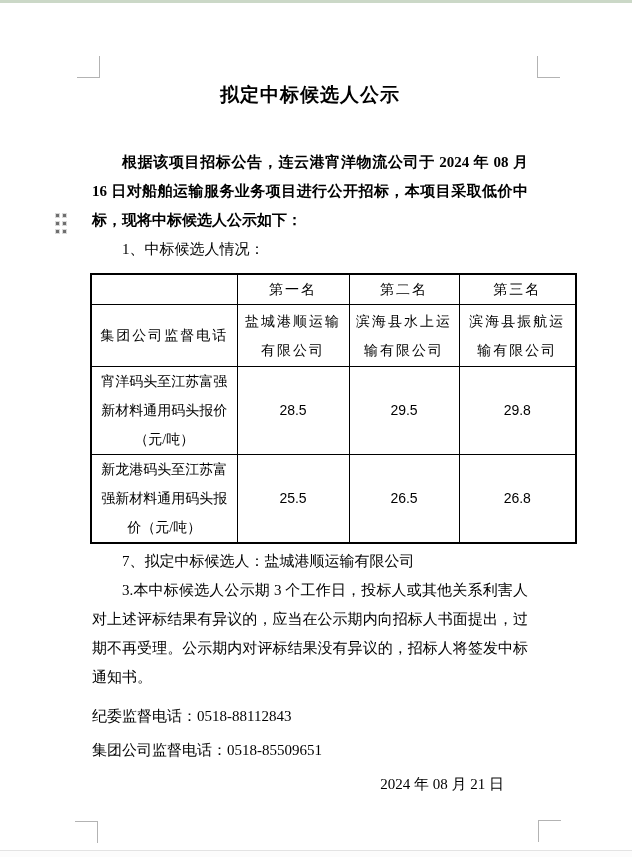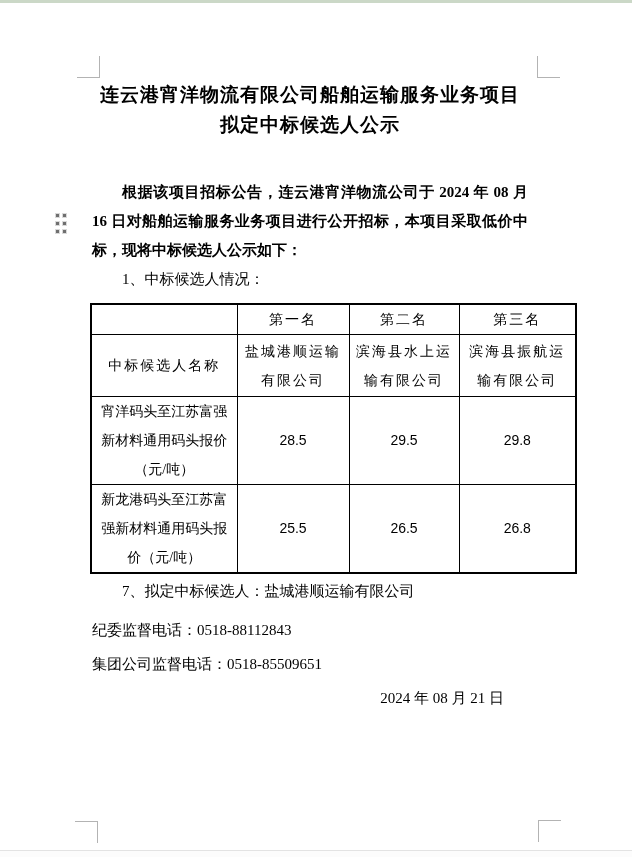--- a/index.html
+++ b/index.html
@@ -68,21 +68,20 @@
 <div class="dots">
   <span></span>
     <span></span>
   <span></span>
     <span></span>
   <span></span>
     <span></span>
 </div>
 
 <div class="doc">
-  <h1 class="title">连云港宵洋物流有限公司船舶运输服务业务项目</h1>
   <h1 class="title">拟定中标候选人公示</h1>
 
   <p class="para p1">根据该项目招标公告，连云港宵洋物流公司于 2024 年 08 月 16 日对船舶运输服务业务项目进行公开招标，本项目采取低价中标，现将中标候选人公示如下：</p>
 
   <p class="item">1、中标候选人情况：</p>
 
   <table class="bid">
     <colgroup>
       <col style="width:146px">
         <col style="width:112px">
@@ -90,21 +89,21 @@
         <col style="width:117px">
     </colgroup>
     <tbody>
       <tr class="hdr">
         <th></th>
         <th>第一名</th>
         <th>第二名</th>
         <th>第三名</th>
       </tr>
       <tr class="names">
-        <td class="rowlabel">中标候选人名称</td>
+        <td class="rowlabel">集团公司监督电话</td>
         <td class="company">盐城港顺运输有限公司</td>
         <td class="company">滨海县水上运输有限公司</td>
         <td class="company">滨海县振航运输有限公司</td>
       </tr>
       <tr class="price">
         <td class="desc">宵洋码头至江苏富强新材料通用码头报价（元/吨）</td>
         <td class="num">28.5</td>
         <td class="num">29.5</td>
         <td class="num">29.8</td>
       </tr>
@@ -112,20 +111,21 @@
         <td class="desc">新龙港码头至江苏富强新材料通用码头报价（元/吨）</td>
         <td class="num">25.5</td>
         <td class="num">26.5</td>
         <td class="num">26.8</td>
       </tr>
     </tbody>
   </table>
 
   <p class="item" style="margin-top:3px;">7、拟定中标候选人：盐城港顺运输有限公司</p>
 
+  <p class="p3">3.本中标候选人公示期 3 个工作日，投标人或其他关系利害人对上述评标结果有异议的，应当在公示期内向招标人书面提出，过期不再受理。公示期内对评标结果没有异议的，招标人将签发中标通知书。</p>
 
   <p class="phone">纪委监督电话：0518-88112843</p>
   <p class="phone phone2">集团公司监督电话：0518-85509651</p>
 
   <p class="date">2024 年 08 月 21 日</p>
 </div>
 
 <div class="bottom-edge"></div>
 
 </body></html>

